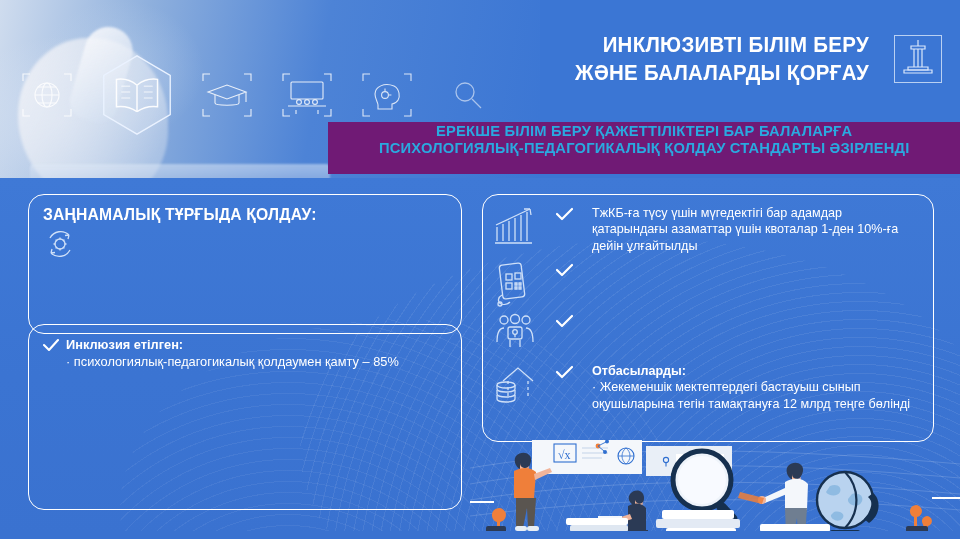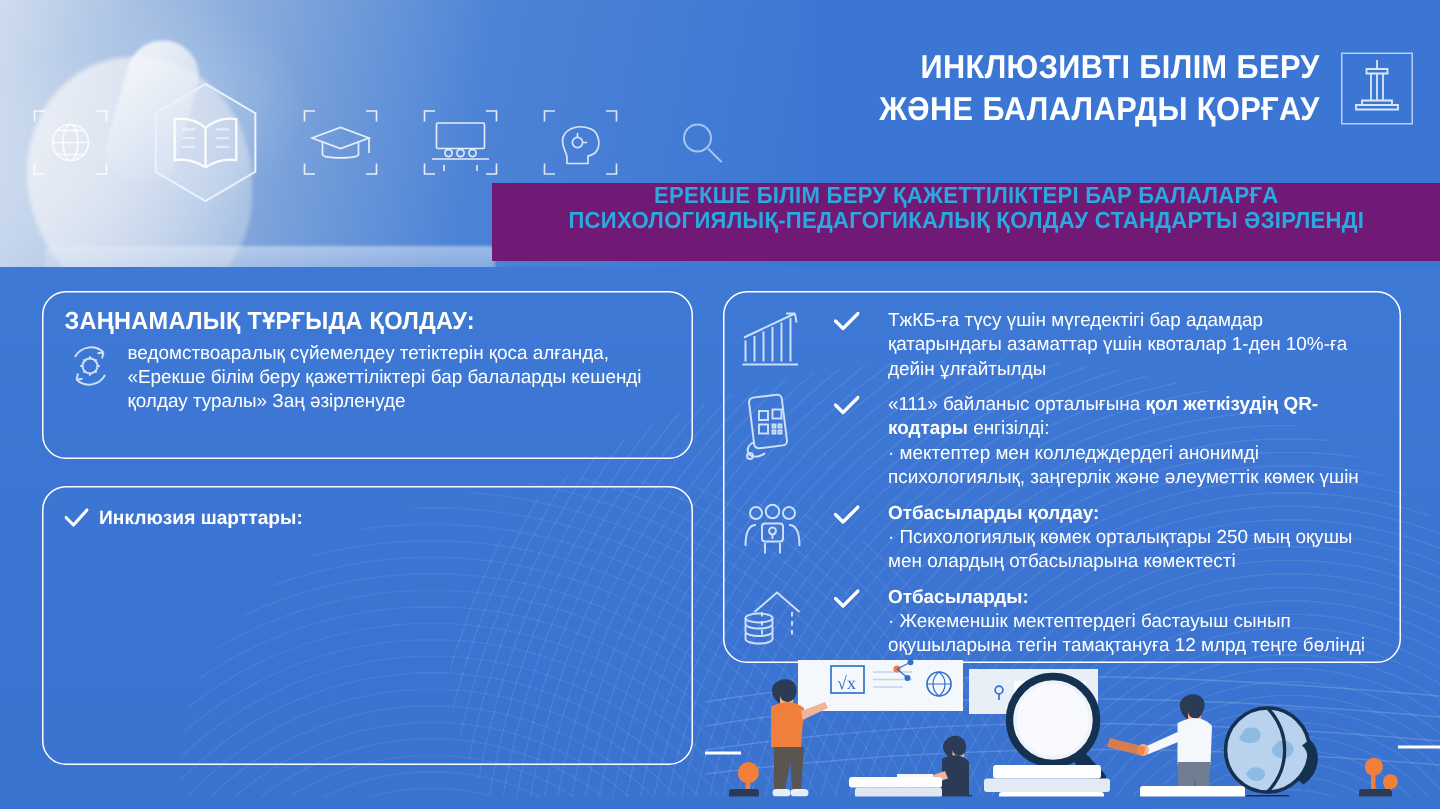--- a/index.html
+++ b/index.html
@@ -44,21 +44,21 @@
   .hexcell { position: relative; width: 66px; height: 66px;
              display: flex; align-items: center; justify-content: center; }
   .hexcell svg { display: block; }
   .hexcell.big { width: 86px; height: 86px; }
 
   
   .header {
     position: absolute; left: 540px; top: 0; width: 420px; height: 118px;
     background: #3b76d4;
     display: flex; align-items: center; justify-content: flex-end;
-    padding: 0 18px 0 10px; gap: 14px;
+    padding: 0 18px 0 10px; gap: 25px;
   }
   .header-titles { text-align: right; }
   .header-titles .l {
     color: #ffffff; font-weight: bold; font-size: 22px; line-height: 1.28;
     letter-spacing: .3px; white-space: nowrap;
     transform: scaleX(.93); transform-origin: right center;
   }
   .emblem {
     width: 48px; height: 48px; flex: 0 0 48px;
     border: 1.5px solid #b9d0f2; position: relative;
@@ -94,21 +94,21 @@
     border-radius: 50%;
     background: repeating-radial-gradient(circle at 30% 95%,
       rgba(255,255,255,.06) 0 1px, rgba(255,255,255,0) 1px 11px);
   }
 
   
   .card {
     position: absolute; border: 1.6px solid #ffffff; border-radius: 16px;
     color: #ffffff;
   }
-  .card-legal { left: 28px; top: 194px; width: 434px; height: 112px; padding: 10px 14px 23px 14px; }
+  .card-legal { left: 28px; top: 194px; width: 434px; height: 140px; padding: 10px 14px 23px 14px; }
   .card-list  { left: 28px; top: 324px; width: 434px; height: 186px; padding: 12px 14px 10px 14px; }
   .card-right { left: 482px; top: 194px; width: 452px; height: 248px; padding: 10px 12px 8px 10px; }
 
   .card h3 {
     font-size: 16.5px; font-weight: bold; letter-spacing: .2px;
     margin-bottom: 3px; transform: scaleX(.95); transform-origin: left center;
   }
 
   .legal-row { display: flex; gap: 8px; align-items: flex-start; }
   .legal-text { font-size: 12.6px; line-height: 1.28; }
@@ -254,35 +254,35 @@
           <path d="M7 11 A12 12 0 0 1 26 8"></path>
             <path d="M26 8 l-1 4 M26 8 l-4 .5"></path>
           <path d="M27 23 A12 12 0 0 1 8 26"></path>
             <path d="M8 26 l1 -4 M8 26 l4 -.5"></path>
           <circle cx="17" cy="17" r="5"></circle>
           <path d="M17 10.5 v2 M17 21.5 v2 M10.5 17 h2 M21.5 17 h2
                    M12.6 12.6 l1.4 1.4 M20 20 l1.4 1.4 M21.4 12.6 l-1.4 1.4 M14 20 l-1.4 1.4"></path>
         </g>
       </svg>
     </span>
-    <div class="legal-text">ведомствоаралық сүйемелдеу тетіктерін қоса алғанда, «Ерекше білім беру қажеттіліктері бар балаларды кешенді қолдау туралы» Заң әзірленуде</div>
   </div>
 </div>
 
 <div class="card card-list">
 
 
   <div class="chk-item">
     <span class="chk">
       <svg width="16" height="14" viewBox="0 0 16 14">
           <path d="M1 7 L6 12 L15 2" fill="none" stroke="#fff" stroke-width="2.1" stroke-linecap="round" stroke-linejoin="round"></path>
         </svg>
     </span>
     <div class="chk-body">
-      <b>Инклюзия шарттары:</b>
+      <b>Инклюзия етілген:</b>
+      <div class="sub">· психологиялық-педагогикалық қолдаумен қамту – 85%</div>
     </div>
   </div>
 
 
 </div>
 
 <div class="card card-right">
 
   <div class="r-item">
     <span class="r-icon">
@@ -315,24 +315,20 @@
           <path d="M8 34 C4 36 3 41 7 43 C10 44 14 43 16 41"></path>
           <circle cx="6" cy="43" r="2"></circle>
         </g>
       </svg>
     </span>
     <span class="r-chk">
       <svg width="17" height="14" viewBox="0 0 17 14">
           <path d="M1 7 L6 12 L16 2" fill="none" stroke="#fff" stroke-width="2.2" stroke-linecap="round" stroke-linejoin="round"></path>
         </svg>
     </span>
-    <div class="r-text">
-      <span>«111» байланыс орталығына </span><b>қол жеткізудің QR-кодтары</b><span> енгізілді:</span>
-      <div>· мектептер мен колледждердегі анонимді психологиялық, заңгерлік және әлеуметтік көмек үшін</div>
-    </div>
   </div>
 
   <div class="r-item">
     <span class="r-icon">
       <svg width="42" height="40" viewBox="0 0 42 40">
         <g fill="none" stroke="#cfe0f8" stroke-width="1.3">
           <circle cx="10" cy="8" r="4"></circle>
             <circle cx="21" cy="7" r="4.5"></circle>
             <circle cx="32" cy="8" r="4"></circle>
           <path d="M3 30 C3 20 6 16 10 16"></path>
@@ -342,24 +338,20 @@
           <path d="M21 22.3 v3"></path>
           <path d="M16 28 v7 M26 28 v7"></path>
         </g>
       </svg>
     </span>
     <span class="r-chk">
       <svg width="17" height="14" viewBox="0 0 17 14">
           <path d="M1 7 L6 12 L16 2" fill="none" stroke="#fff" stroke-width="2.2" stroke-linecap="round" stroke-linejoin="round"></path>
         </svg>
     </span>
-    <div class="r-text">
-      <b>Отбасыларды қолдау:</b>
-      <div>· Психологиялық көмек орталықтары 250 мың оқушы мен олардың отбасыларына көмектесті</div>
-    </div>
   </div>
 
   <div class="r-item">
     <span class="r-icon">
       <svg width="42" height="42" viewBox="0 0 42 42">
         <g fill="none" stroke="#cfe0f8" stroke-width="1.3">
           <path d="M9 18 L24 5 L39 18"></path>
           <path d="M14 18 v18 M34 18 v18" stroke-dasharray="3 3"></path>
           <ellipse cx="12" cy="22" rx="9" ry="3"></ellipse>
           <path d="M3 22 v4 C3 27.7 7 29 12 29 C17 29 21 27.7 21 26 v-4"></path>

